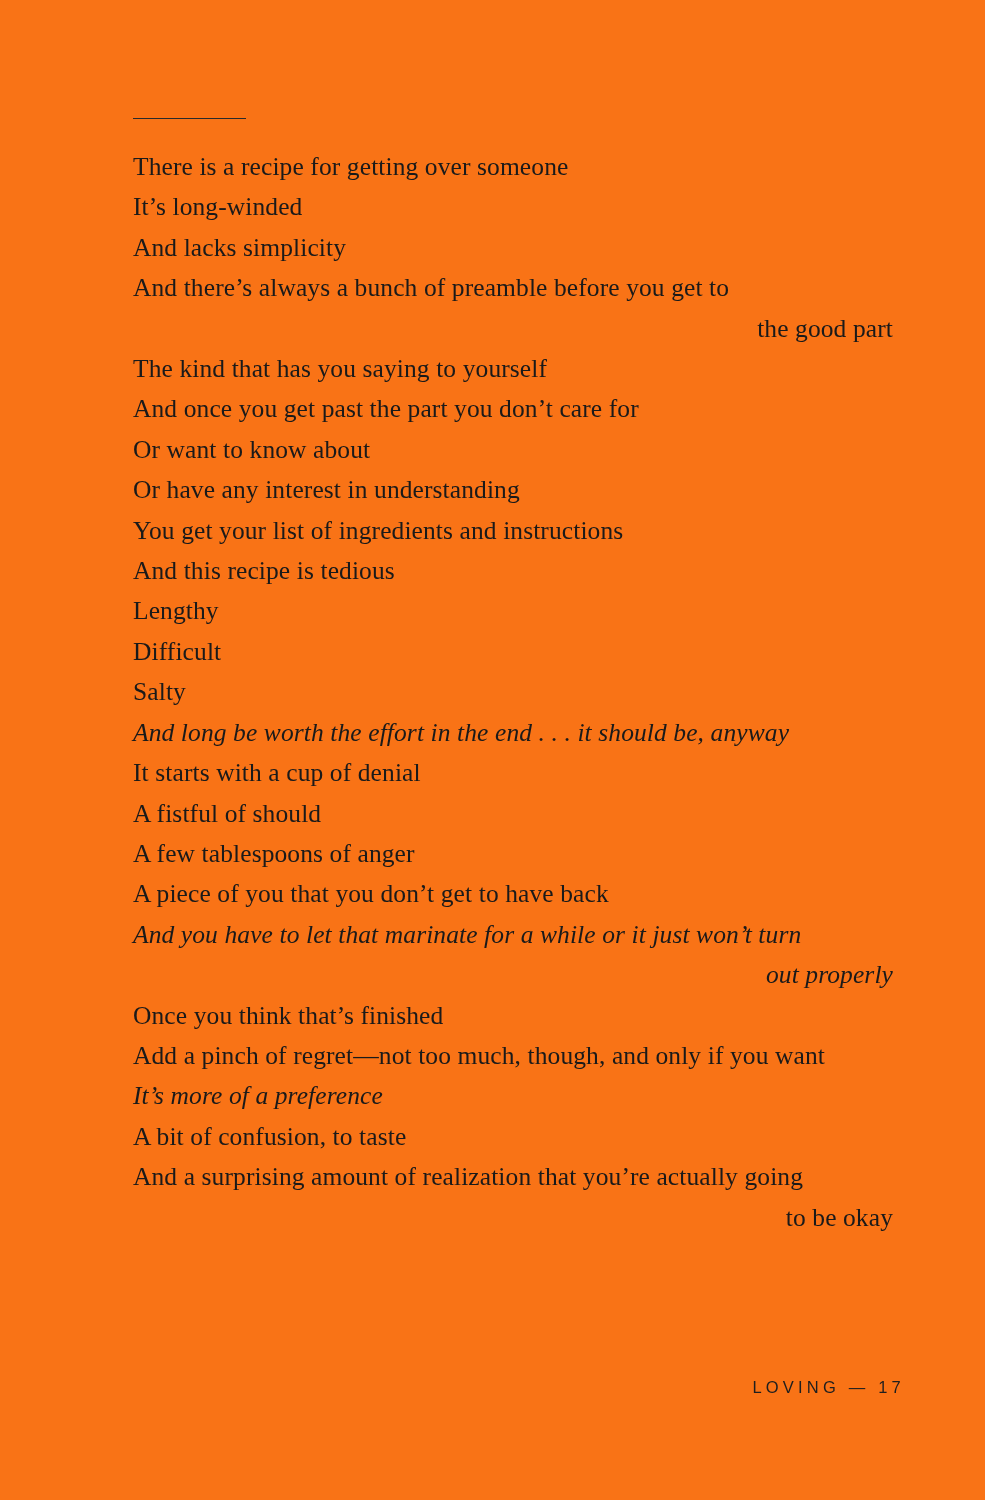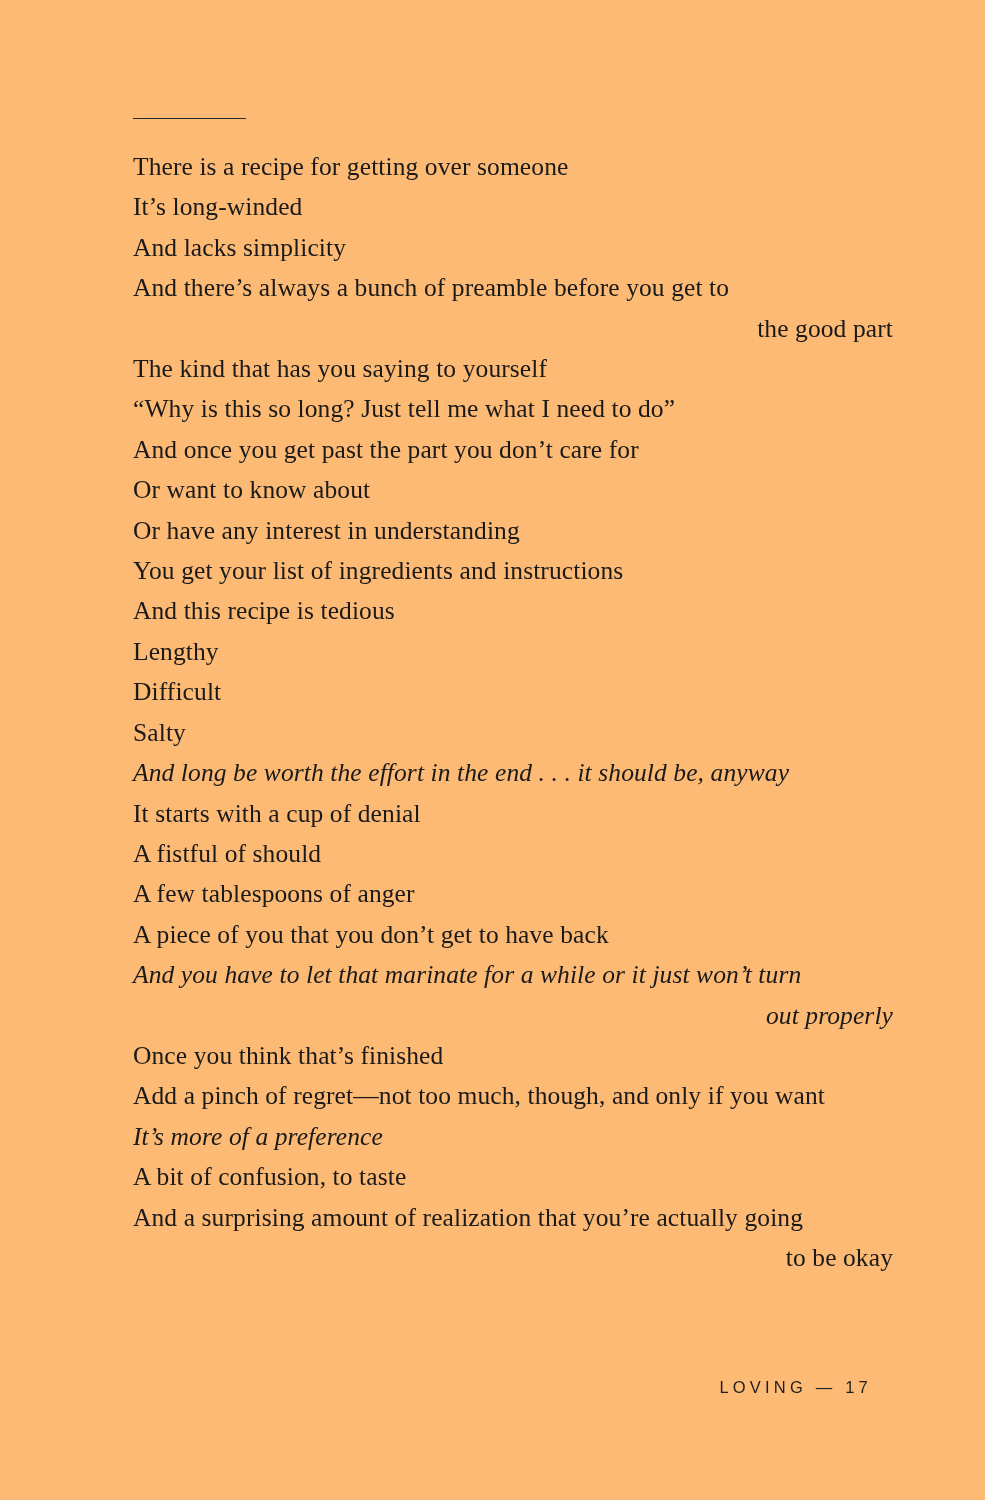--- a/index.html
+++ b/index.html
@@ -12,21 +12,21 @@
     height: 1500px;
     position: relative;
     font-family: "Liberation Serif", "DejaVu Serif", serif;
     color: #1a1a1a;
     overflow: hidden;
   }
 
   .page {
     position: absolute;
     inset: 0;
-    background: #fdba74;
+    background: #f97316;
   }
 
   .poem-block {
     position: absolute;
     left: 133px;
     top: 118px;
     width: 760px;
   }
 
   .section-rule {
@@ -56,24 +56,24 @@
   }
 
   .poem-line.indent {
     padding-left: 31px;
     text-align: right;
   }
 
   .footer {
     position: absolute;
     left: 0;
-    right: 0;
+    right: 8px;
     top: 1378px;
     text-align: right;
-    padding-right: 113px;
+    padding-right: 72px;
   }
 
   .footer-text {
     display: inline-block;
     font-family: "Liberation Sans", "DejaVu Sans", sans-serif;
     font-size: 16.5px;
     letter-spacing: 4.2px;
     color: #1f1f1f;
     text-transform: uppercase;
   }
@@ -85,21 +85,20 @@
 
   <div class="poem-block">
     <div class="section-rule"></div>
     <div class="poem-lines" id="poem-lines">
         <div class="poem-line">There is a recipe for getting over someone</div>
         <div class="poem-line">It’s long-winded</div>
         <div class="poem-line">And lacks simplicity</div>
         <div class="poem-line">And there’s always a bunch of preamble before you get to</div>
         <div class="poem-line indent">the good part</div>
         <div class="poem-line">The kind that has you saying to yourself</div>
-        <div class="poem-line">“Why is this so long? Just tell me what I need to do”</div>
         <div class="poem-line">And once you get past the part you don’t care for</div>
         <div class="poem-line">Or want to know about</div>
         <div class="poem-line">Or have any interest in understanding</div>
         <div class="poem-line">You get your list of ingredients and instructions</div>
         <div class="poem-line">And this recipe is tedious</div>
         <div class="poem-line">Lengthy</div>
         <div class="poem-line">Difficult</div>
         <div class="poem-line">Salty</div>
         <div class="poem-line italic">And long be worth the effort in the end . . . it should be, anyway</div>
         <div class="poem-line">It starts with a cup of denial</div>

